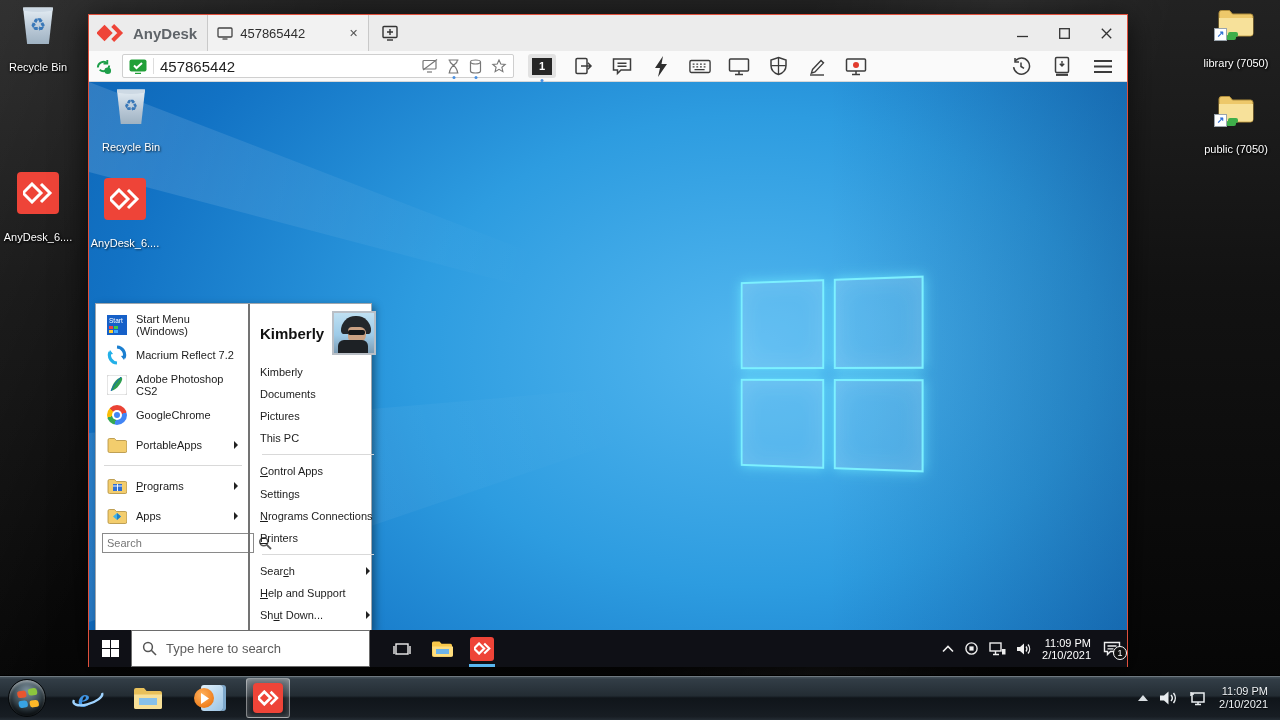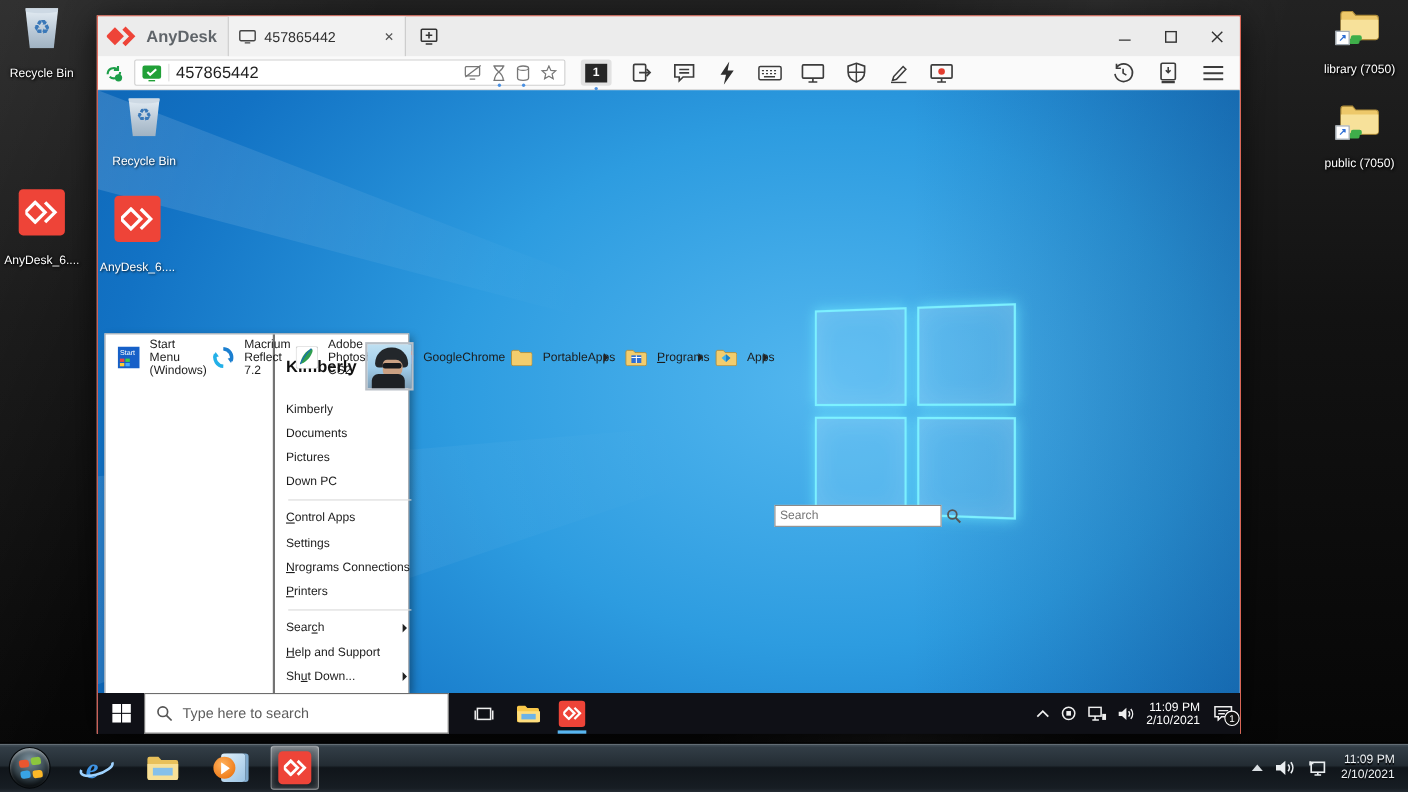--- a/index.html
+++ b/index.html
@@ -56,41 +56,41 @@
   .beam { position:absolute; pointer-events:none; }
   .b1 { left:0; top:0; width:740px; height:300px; background:linear-gradient(100deg, rgba(255,255,255,.14), rgba(255,255,255,0) 60%); clip-path:polygon(100% 95%,0 0,0 30%); }
   .b2 { left:0; top:120px; width:740px; height:420px; background:linear-gradient(80deg, rgba(255,255,255,.10), rgba(255,255,255,0) 70%); clip-path:polygon(100% 40%,0 55%,0 100%); }
   .b3 { left:740px; top:0; width:298px; height:549px; background:linear-gradient(90deg, rgba(8,40,90,0) 0%, rgba(8,40,90,.25) 100%); }
   .win-logo { position:absolute; left:645px; top:197px; width:190px; height:190px; transform:perspective(750px) rotateY(-16deg); }
   .pane { position:absolute; width:calc(50% - 5px); height:calc(50% - 5px); background:rgba(160,225,255,.22); border:2px solid rgba(126,243,255,.95); box-shadow:0 0 12px rgba(110,235,255,.75), inset 0 0 26px rgba(255,255,255,.14); }
   .pane.tl{left:0;top:0} .pane.tr{right:0;top:0} .pane.bl{left:0;bottom:0} .pane.br{right:0;bottom:0}
   .r-icon .lbl { text-shadow:1px 1px 2px rgba(0,0,0,.8); }
   
   .smenu { position:absolute; left:6px; top:221px; width:277px; height:328px; background:#fff; border:1px solid #9fa6ad; box-shadow:3px 3px 8px rgba(0,0,0,.4); display:flex; font-size:11px; color:#1c1c1c; }
-  .sm-left { width:152px; padding:6px 4px 4px 6px; display:flex; }
+  .sm-left { width:152px; padding:6px 4px 4px 6px; display:flex; flex-direction:column; }
   .sm-item { height:30px; display:flex; align-items:center; gap:8px; padding-left:4px; position:relative; }
   .sm-item .ic { width:22px; height:22px; flex:0 0 22px; display:flex; align-items:center; justify-content:center; }
   .sm-sep { border-top:1px solid #d9d9d9; margin:5px 2px; }
   .sub-arrow { position:absolute; right:6px; width:0; height:0; border-left:4px solid #222; border-top:4px solid transparent; border-bottom:4px solid transparent; }
   .sm-search { margin-top:2px; display:flex; align-items:center; gap:4px; }
   .sm-search input { flex:1; height:20px; border:1px solid #8a8a8a; font-size:11px; padding:0 4px; font-family:"Liberation Sans",sans-serif; color:#555; }
   .sm-right { flex:1; border-left:2px solid #737373; padding:5px 6px 4px 10px; display:flex; flex-direction:column; }
   .sm-head { display:flex; align-items:center; gap:8px; padding:2px 0 6px 0; }
   .sm-user { font-size:15px; font-weight:bold; color:#111; flex:1; }
   .avatar { width:44px; height:44px; border:2px solid #b9bfc6; background:linear-gradient(180deg,#bfe0f2 0%,#9ecbe8 55%,#7d9db5 100%); position:relative; overflow:hidden; }
   .avatar .helmet { position:absolute; left:7px; top:3px; width:30px; height:18px; background:#23272b; border-radius:16px 16px 4px 4px; }
   .avatar .face { position:absolute; left:14px; top:14px; width:18px; height:16px; background:#caa183; border-radius:4px 6px 8px 6px; }
   .avatar .shades { position:absolute; left:14px; top:17px; width:17px; height:5px; background:#15181b; border-radius:2px; }
   .avatar .torso { position:absolute; left:4px; top:27px; width:30px; height:17px; background:#1d2125; border-radius:6px 6px 0 0; }
   .sm-ritem { height:23px; display:flex; align-items:center; position:relative; }
   .accel { text-decoration:underline; }
   
   .r-task { position:absolute; left:0; bottom:0; width:100%; height:37px; background:#0f1016; display:flex; align-items:stretch; color:#fff; }
   .rt-start { width:42px; display:flex; align-items:center; justify-content:center; }
-  .rt-search { width:277px; background:#fff; border:1px solid #6d6d6d; display:flex; align-items:center; gap:9px; padding:0 10px; }
+  .rt-search { width:239px; background:#fff; border:1px solid #6d6d6d; display:flex; align-items:center; gap:9px; padding:0 10px; }
   .rt-search span { font-size:13px; color:#5c5c5c; }
   .rt-btn { width:40px; display:flex; align-items:center; justify-content:center; position:relative; }
   .rt-active:after { content:""; position:absolute; bottom:0; left:7px; right:7px; height:3px; background:#58b6f0; }
   .rt-tray { margin-left:auto; display:flex; align-items:center; gap:10px; padding-right:6px; }
   .rt-clock { text-align:right; font-size:11px; line-height:12px; }
   .rt-notif { position:relative; margin-left:2px; }
   .rt-badge { position:absolute; right:-6px; bottom:-4px; width:14px; height:14px; border-radius:50%; background:#111; border:1px solid #fff; color:#fff; font-size:9px; display:flex; align-items:center; justify-content:center; }
   
   .h-task { position:absolute; left:0; bottom:0; width:100%; height:45px; display:flex; align-items:center; border-top:1px solid #000;
     background:linear-gradient(180deg,#4a5760 0%,#323d46 8%,#232c33 45%,#10151a 50%,#171d23 92%,#242c33 100%); box-shadow:inset 0 1px 0 rgba(255,255,255,.22); }
@@ -444,21 +444,21 @@
         <div class="sm-ritem">
             <span>Kimberly</span>
           </div>
         <div class="sm-ritem">
             <span>Documents</span>
           </div>
         <div class="sm-ritem">
             <span>Pictures</span>
           </div>
         <div class="sm-ritem">
-            <span>Down PC</span>
+            <span>This PC</span>
           </div>
         <div class="sm-sep"></div>
         <div class="sm-ritem">
             <span><span class="accel">C</span><span>ontrol Apps</span></span>
           </div>
         <div class="sm-ritem">
             <span>Settings</span>
           </div>
         <div class="sm-ritem">
             <span><span class="accel">N</span><span>rograms Connections</span></span>

